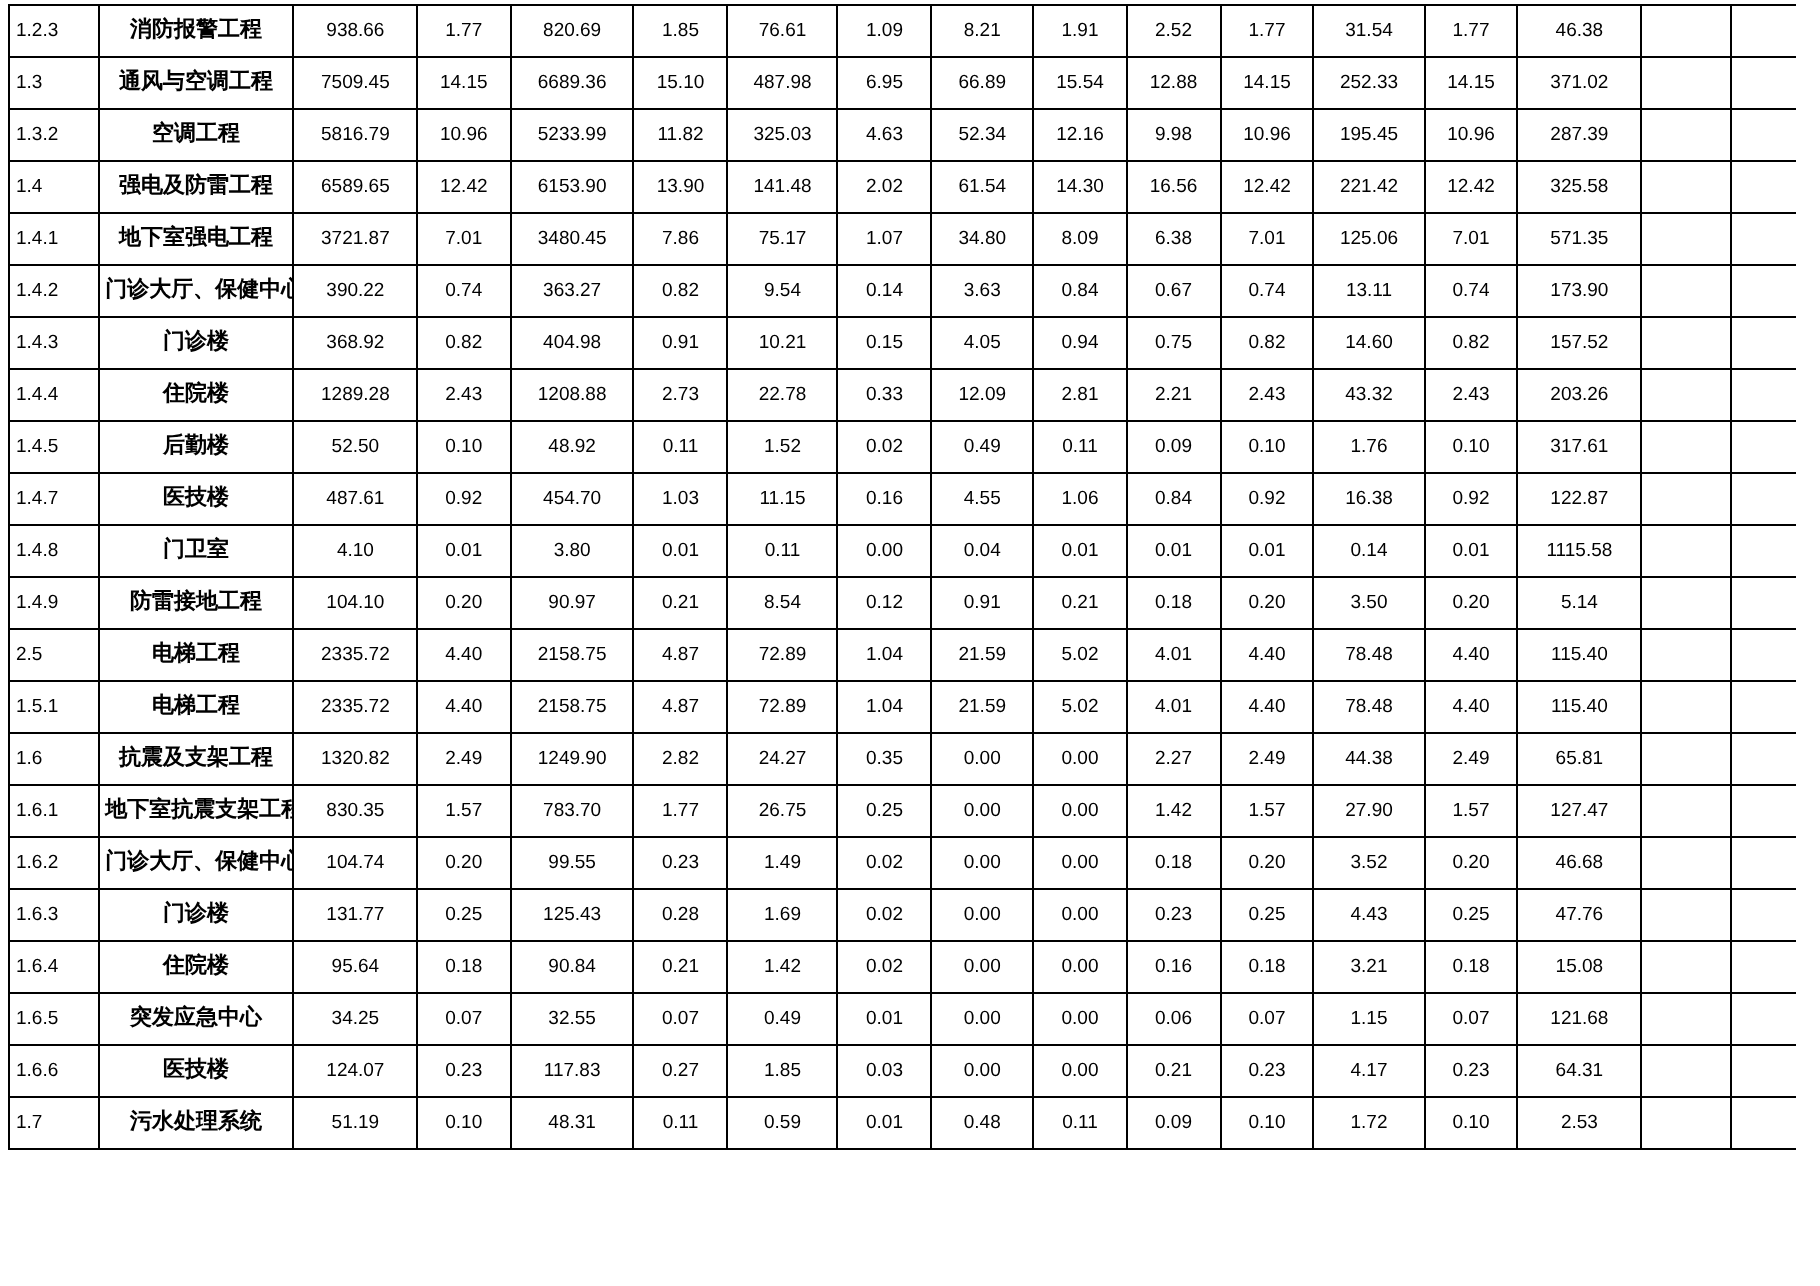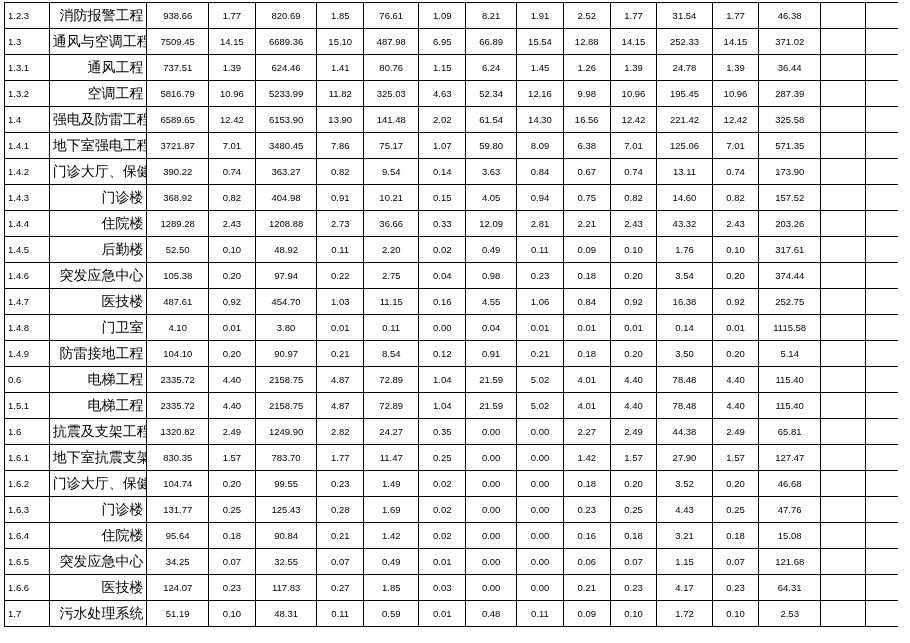--- a/index.html
+++ b/index.html
@@ -32,25 +32,26 @@
     height: 25px;
     vertical-align: middle;
     white-space: nowrap;
     overflow: hidden;
   }
   td.c-code {
     text-align: left;
     padding-left: 4px;
   }
   td.c-name {
-    text-align: right;
+    text-align: center;
     padding-left: 4px;
     white-space: normal;
     line-height: 11px;
-    font-size: 14px;
+    font-size: 11px;
+    font-weight: bold;
   }
   td.c-num {
     text-align: center;
   }
   td.c-blank {
     text-align: center;
   }
   
   col.w-code { width: 42px; }
   col.w-name { width: 92px; }
@@ -127,39 +128,20 @@
           <td class="c-num">15.54</td>
           <td class="c-num">12.88</td>
           <td class="c-num">14.15</td>
           <td class="c-num">252.33</td>
           <td class="c-num">14.15</td>
           <td class="c-num">371.02</td>
           <td class="c-blank"></td>
           <td class="c-blank"></td>
         </tr>
         <tr>
-          <td class="c-code">1.3.1</td>
-          <td class="c-name">通风工程</td>
-          <td class="c-num">737.51</td>
-          <td class="c-num">1.39</td>
-          <td class="c-num">624.46</td>
-          <td class="c-num">1.41</td>
-          <td class="c-num">80.76</td>
-          <td class="c-num">1.15</td>
-          <td class="c-num">6.24</td>
-          <td class="c-num">1.45</td>
-          <td class="c-num">1.26</td>
-          <td class="c-num">1.39</td>
-          <td class="c-num">24.78</td>
-          <td class="c-num">1.39</td>
-          <td class="c-num">36.44</td>
-          <td class="c-blank"></td>
-          <td class="c-blank"></td>
-        </tr>
-        <tr>
           <td class="c-code">1.3.2</td>
           <td class="c-name">空调工程</td>
           <td class="c-num">5816.79</td>
           <td class="c-num">10.96</td>
           <td class="c-num">5233.99</td>
           <td class="c-num">11.82</td>
           <td class="c-num">325.03</td>
           <td class="c-num">4.63</td>
           <td class="c-num">52.34</td>
           <td class="c-num">12.16</td>
@@ -192,21 +174,21 @@
         </tr>
         <tr>
           <td class="c-code">1.4.1</td>
           <td class="c-name">地下室强电工程</td>
           <td class="c-num">3721.87</td>
           <td class="c-num">7.01</td>
           <td class="c-num">3480.45</td>
           <td class="c-num">7.86</td>
           <td class="c-num">75.17</td>
           <td class="c-num">1.07</td>
-          <td class="c-num">59.80</td>
+          <td class="c-num">34.80</td>
           <td class="c-num">8.09</td>
           <td class="c-num">6.38</td>
           <td class="c-num">7.01</td>
           <td class="c-num">125.06</td>
           <td class="c-num">7.01</td>
           <td class="c-num">571.35</td>
           <td class="c-blank"></td>
           <td class="c-blank"></td>
         </tr>
         <tr>
@@ -247,86 +229,67 @@
           <td class="c-blank"></td>
           <td class="c-blank"></td>
         </tr>
         <tr>
           <td class="c-code">1.4.4</td>
           <td class="c-name">住院楼</td>
           <td class="c-num">1289.28</td>
           <td class="c-num">2.43</td>
           <td class="c-num">1208.88</td>
           <td class="c-num">2.73</td>
-          <td class="c-num">36.66</td>
+          <td class="c-num">22.78</td>
           <td class="c-num">0.33</td>
           <td class="c-num">12.09</td>
           <td class="c-num">2.81</td>
           <td class="c-num">2.21</td>
           <td class="c-num">2.43</td>
           <td class="c-num">43.32</td>
           <td class="c-num">2.43</td>
           <td class="c-num">203.26</td>
           <td class="c-blank"></td>
           <td class="c-blank"></td>
         </tr>
         <tr>
           <td class="c-code">1.4.5</td>
           <td class="c-name">后勤楼</td>
           <td class="c-num">52.50</td>
           <td class="c-num">0.10</td>
           <td class="c-num">48.92</td>
           <td class="c-num">0.11</td>
-          <td class="c-num">2.20</td>
+          <td class="c-num">1.52</td>
           <td class="c-num">0.02</td>
           <td class="c-num">0.49</td>
           <td class="c-num">0.11</td>
           <td class="c-num">0.09</td>
           <td class="c-num">0.10</td>
           <td class="c-num">1.76</td>
           <td class="c-num">0.10</td>
           <td class="c-num">317.61</td>
-          <td class="c-blank"></td>
-          <td class="c-blank"></td>
-        </tr>
-        <tr>
-          <td class="c-code">1.4.6</td>
-          <td class="c-name">突发应急中心</td>
-          <td class="c-num">105.38</td>
-          <td class="c-num">0.20</td>
-          <td class="c-num">97.94</td>
-          <td class="c-num">0.22</td>
-          <td class="c-num">2.75</td>
-          <td class="c-num">0.04</td>
-          <td class="c-num">0.98</td>
-          <td class="c-num">0.23</td>
-          <td class="c-num">0.18</td>
-          <td class="c-num">0.20</td>
-          <td class="c-num">3.54</td>
-          <td class="c-num">0.20</td>
-          <td class="c-num">374.44</td>
           <td class="c-blank"></td>
           <td class="c-blank"></td>
         </tr>
         <tr>
           <td class="c-code">1.4.7</td>
           <td class="c-name">医技楼</td>
           <td class="c-num">487.61</td>
           <td class="c-num">0.92</td>
           <td class="c-num">454.70</td>
           <td class="c-num">1.03</td>
           <td class="c-num">11.15</td>
           <td class="c-num">0.16</td>
           <td class="c-num">4.55</td>
           <td class="c-num">1.06</td>
           <td class="c-num">0.84</td>
           <td class="c-num">0.92</td>
           <td class="c-num">16.38</td>
           <td class="c-num">0.92</td>
-          <td class="c-num">252.75</td>
+          <td class="c-num">122.87</td>
           <td class="c-blank"></td>
           <td class="c-blank"></td>
         </tr>
         <tr>
           <td class="c-code">1.4.8</td>
           <td class="c-name">门卫室</td>
           <td class="c-num">4.10</td>
           <td class="c-num">0.01</td>
           <td class="c-num">3.80</td>
           <td class="c-num">0.01</td>
@@ -355,21 +318,21 @@
           <td class="c-num">0.21</td>
           <td class="c-num">0.18</td>
           <td class="c-num">0.20</td>
           <td class="c-num">3.50</td>
           <td class="c-num">0.20</td>
           <td class="c-num">5.14</td>
           <td class="c-blank"></td>
           <td class="c-blank"></td>
         </tr>
         <tr>
-          <td class="c-code">0.6</td>
+          <td class="c-code">2.5</td>
           <td class="c-name">电梯工程</td>
           <td class="c-num">2335.72</td>
           <td class="c-num">4.40</td>
           <td class="c-num">2158.75</td>
           <td class="c-num">4.87</td>
           <td class="c-num">72.89</td>
           <td class="c-num">1.04</td>
           <td class="c-num">21.59</td>
           <td class="c-num">5.02</td>
           <td class="c-num">4.01</td>
@@ -418,21 +381,21 @@
           <td class="c-blank"></td>
           <td class="c-blank"></td>
         </tr>
         <tr>
           <td class="c-code">1.6.1</td>
           <td class="c-name">地下室抗震支架工程</td>
           <td class="c-num">830.35</td>
           <td class="c-num">1.57</td>
           <td class="c-num">783.70</td>
           <td class="c-num">1.77</td>
-          <td class="c-num">11.47</td>
+          <td class="c-num">26.75</td>
           <td class="c-num">0.25</td>
           <td class="c-num">0.00</td>
           <td class="c-num">0.00</td>
           <td class="c-num">1.42</td>
           <td class="c-num">1.57</td>
           <td class="c-num">27.90</td>
           <td class="c-num">1.57</td>
           <td class="c-num">127.47</td>
           <td class="c-blank"></td>
           <td class="c-blank"></td>

